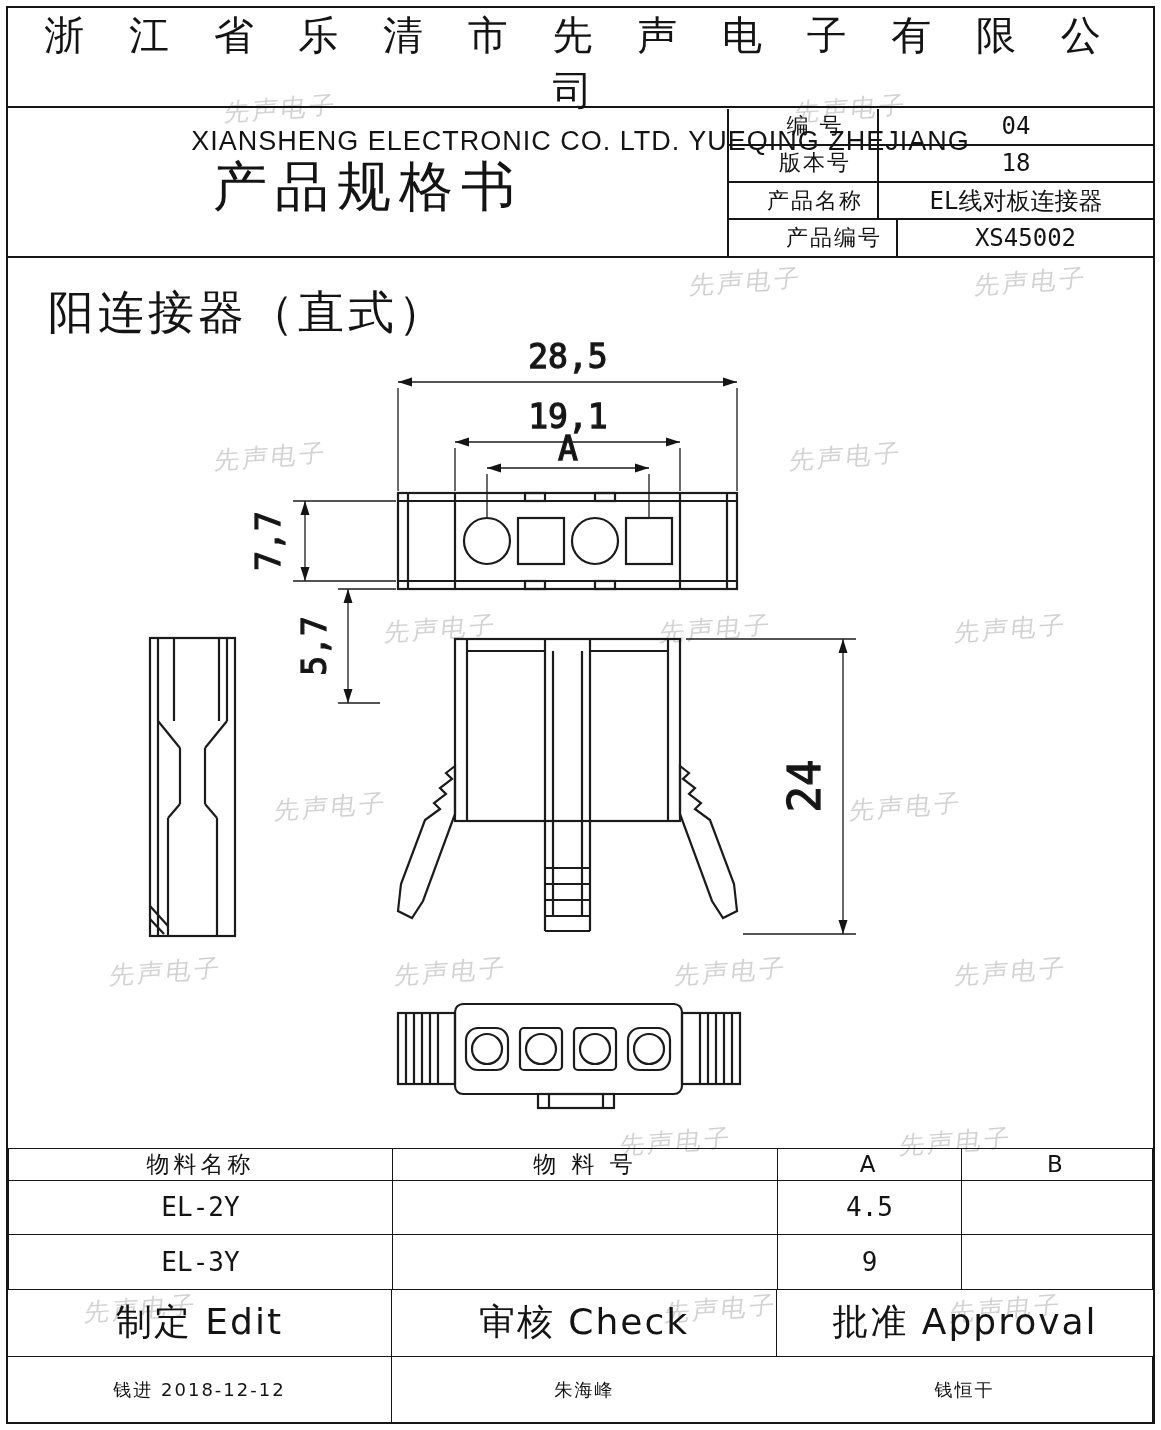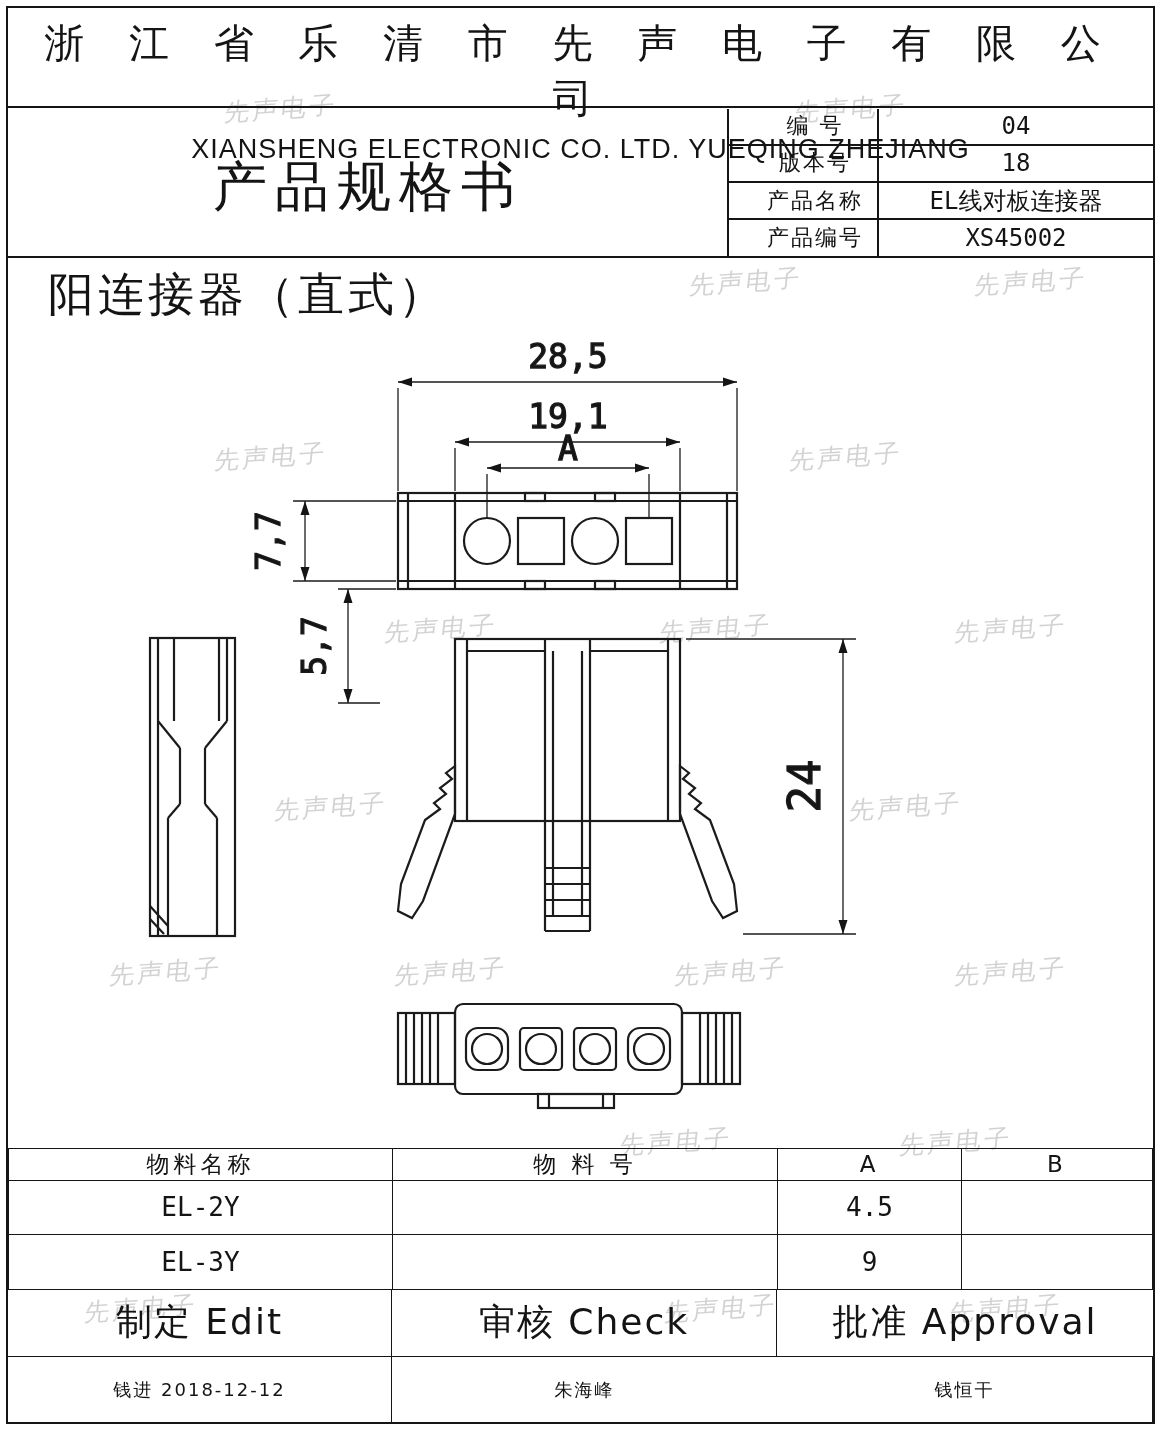--- a/index.html
+++ b/index.html
@@ -8,41 +8,41 @@
   .frame{position:absolute;left:6px;top:6px;width:1145px;height:1414px;border:2.5px solid #151515;
          pointer-events:none;z-index:3;}
 
   
   .wm{position:absolute;color:#c8c8c8;font-size:25px;letter-spacing:3px;opacity:.8;
       transform:skewX(-10deg) rotate(-4deg);white-space:nowrap;z-index:0;}
 
   
   .header{position:absolute;left:8px;top:8px;width:1145px;height:98px;z-index:1;
           border-bottom:2.5px solid #151515;text-align:center;}
-  .company-cn{margin-top:8px;font-size:40px;letter-spacing:16px;}
+  .company-cn{margin-top:0;font-size:40px;letter-spacing:16px;}
   .company-en{margin-top:8px;font-size:27px;letter-spacing:1px;
               font-family:Liberation Sans, sans-serif;}
 
   
   .title-block{position:absolute;left:8px;top:108.5px;width:1145px;height:147px;z-index:1;
                border-bottom:2.5px solid #151515;}
   .doc-title{position:absolute;left:80px;top:42px;width:560px;text-align:center;
              font-size:54px;letter-spacing:8px;}
   .info-table{position:absolute;right:0;top:0;width:424px;height:147px;
               border-left:2px solid #151515;display:flex;flex-direction:column;}
   .info-row{flex:1;display:flex;border-bottom:2px solid #151515;}
-  .info-row:last-child{border-bottom:none;}
+  .info-row:last-child{border-bottom:none;margin-left:19px;}
   .info-label{width:124px;border-right:2px solid #151515;display:flex;align-items:center;
               justify-content:center;font-size:22px;letter-spacing:2px;padding-left:24px;}
   .info-value{flex:1;display:flex;align-items:center;justify-content:center;font-size:24px;
               font-family:"DejaVu Sans Mono","Liberation Mono",monospace;}
 
   
   .drawing-area{position:absolute;left:8px;top:255.5px;width:1145px;height:892px;z-index:1;}
-  .drawing-title{position:absolute;left:40px;top:8px;font-size:46px;letter-spacing:4px;}
+  .drawing-title{position:absolute;left:40px;top:26px;font-size:46px;letter-spacing:4px;}
   .drawing-svg{position:absolute;left:0;top:0;width:1145px;height:892px;}
   .ol{stroke:#1b1b1b;stroke-width:2.2;fill:none;stroke-linejoin:miter;}
   .tl{stroke:#1b1b1b;stroke-width:1.3;fill:none;}
   .arr{fill:#141414;stroke:none;}
   .dimtxt{font-family:"DejaVu Sans Mono","Liberation Mono",monospace;font-size:33px;fill:#141414;}
   .dimtxt-big{font-size:44px;}
 
   
   .materials{position:absolute;left:8px;top:1147.5px;width:1145px;height:142px;z-index:1;}
   table.mat{width:100%;height:100%;border-collapse:collapse;table-layout:fixed;background:transparent;}

